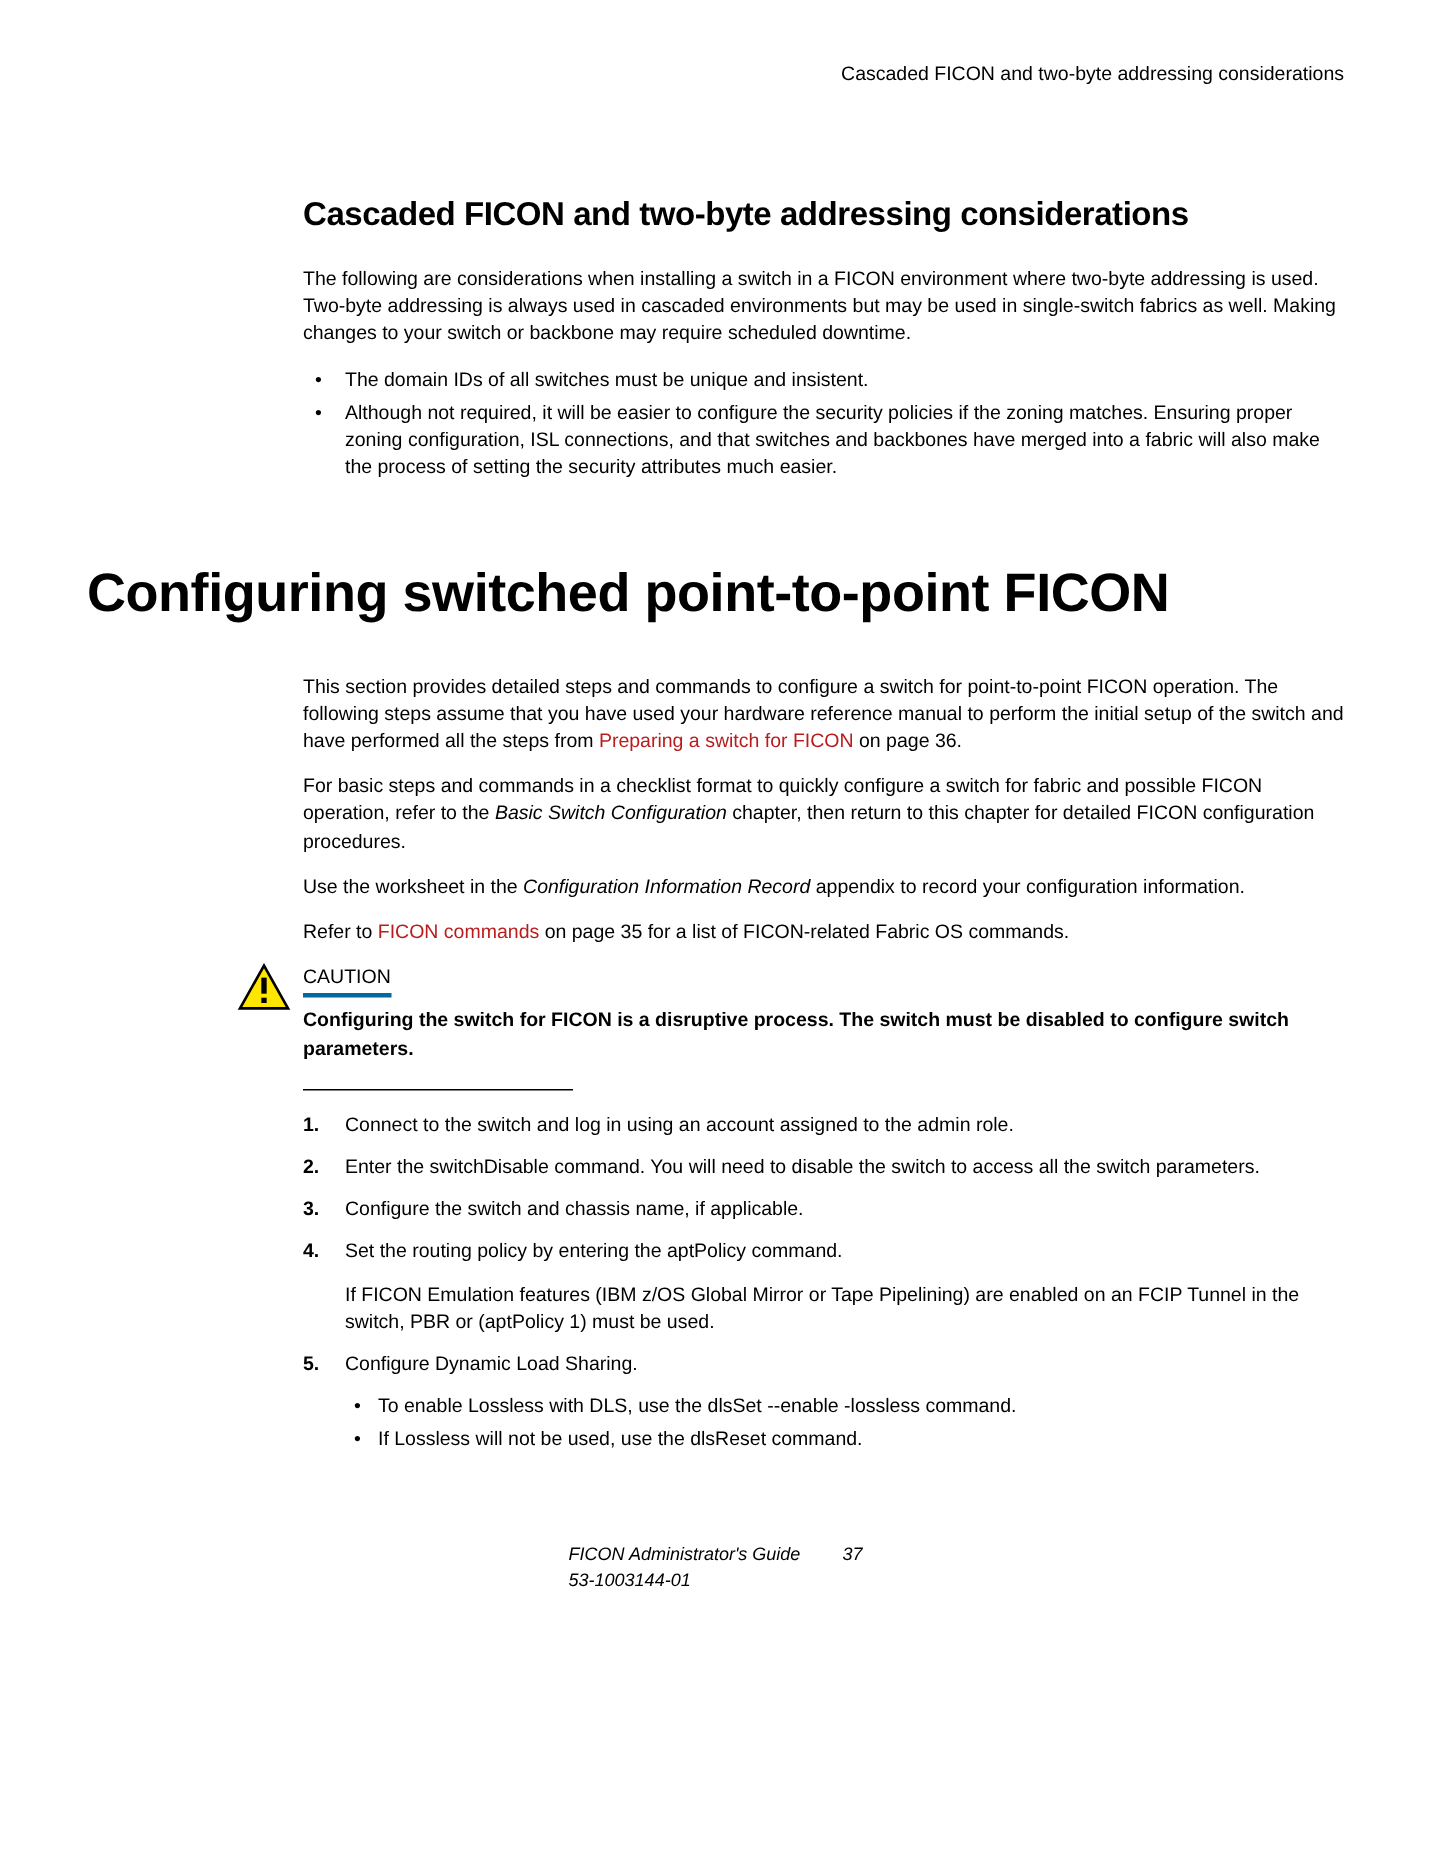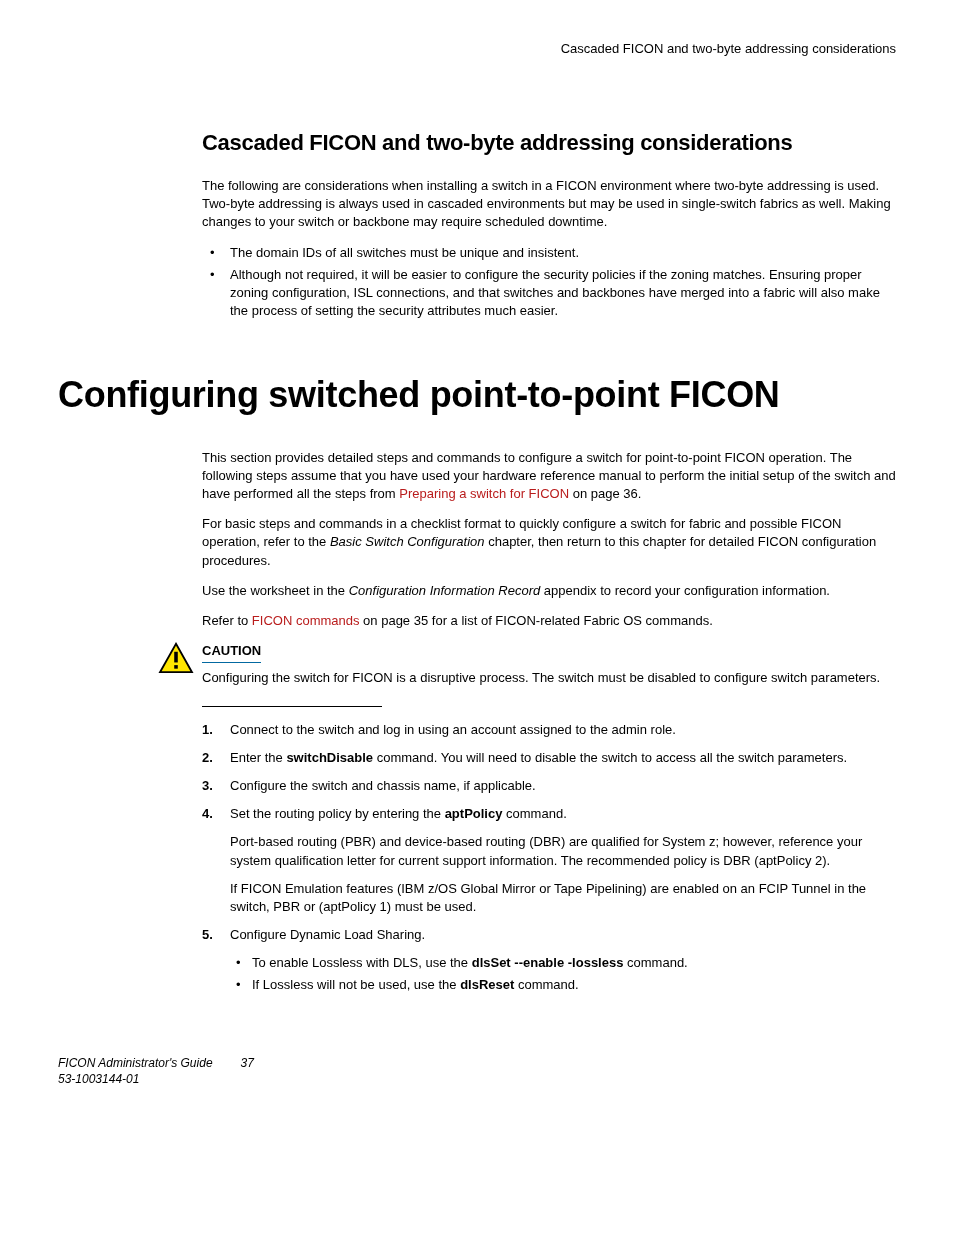--- a/index.html
+++ b/index.html
@@ -81,49 +81,49 @@
     margin-bottom: 4px;
   }
   .sub-bullets > li::before {
     content: "•";
     position: absolute;
     left: 6px;
   }
   .step-para { margin: 10px 0 0 0; }
   .link { color: #b91c1c; }
   .italic { font-style: italic; }
-  .bold { font-weight: bold; }
+  .bold { font-weight: normal; }
   .caution-row {
     display: flex;
     align-items: flex-start;
     margin: 12px 0 4px 0;
   }
   .caution-icon {
     width: 36px;
     flex: 0 0 36px;
     margin-right: 8px;
     margin-left: -44px;
   }
   .caution-head {
-    font-weight: bold;
-    border-bottom: 1px solid #0369a1;
+    font-weight: normal;
+    border-bottom: 3px solid #0369a1;
     display: inline-block;
     padding-bottom: 2px;
     margin-bottom: 6px;
   }
-  .caution-text { font-weight: normal; text-align: center; }
+  .caution-text { font-weight: bold; }
   .hr-short {
     border: none;
     border-top: 1px solid #000;
     width: 180px;
     margin: 18px 0 14px 0;
   }
   .footer {
     display: flex;
-    justify-content: flex-start;
+    justify-content: center;
     font-style: italic;
     font-size: 12px;
     margin-top: 60px;
   }
   .footer-right { font-style: italic; margin-left: 28px; }
 </style>
 </head>
 <body>
 
 <div class="header-right">Cascaded FICON and two-byte addressing considerations</div>
@@ -170,21 +170,20 @@
   <hr class="hr-short">
 
   <ol class="steps">
     <li>Connect to the switch and log in using an account assigned to the admin role.</li>
     <li>
       <span>Enter the </span><span class="bold">switchDisable</span><span> command. You will need to disable the switch to access all the switch parameters.</span>
     </li>
     <li>Configure the switch and chassis name, if applicable.</li>
     <li>
       <span>Set the routing policy by entering the </span><span class="bold">aptPolicy</span><span> command.</span>
-      <p class="step-para">Port-based routing (PBR) and device-based routing (DBR) are qualified for System z; however, reference your system qualification letter for current support information. The recommended policy is DBR (aptPolicy 2).</p>
       <p class="step-para">If FICON Emulation features (IBM z/OS Global Mirror or Tape Pipelining) are enabled on an FCIP Tunnel in the switch, PBR or (aptPolicy 1) must be used.</p>
     </li>
     <li>
       <span>Configure Dynamic Load Sharing.</span>
       <ul class="sub-bullets">
         <li>
           <span>To enable Lossless with DLS, use the </span><span class="bold">dlsSet --enable -lossless</span><span> command.</span>
         </li>
         <li>
           <span>If Lossless will not be used, use the </span><span class="bold">dlsReset</span><span> command.</span>

